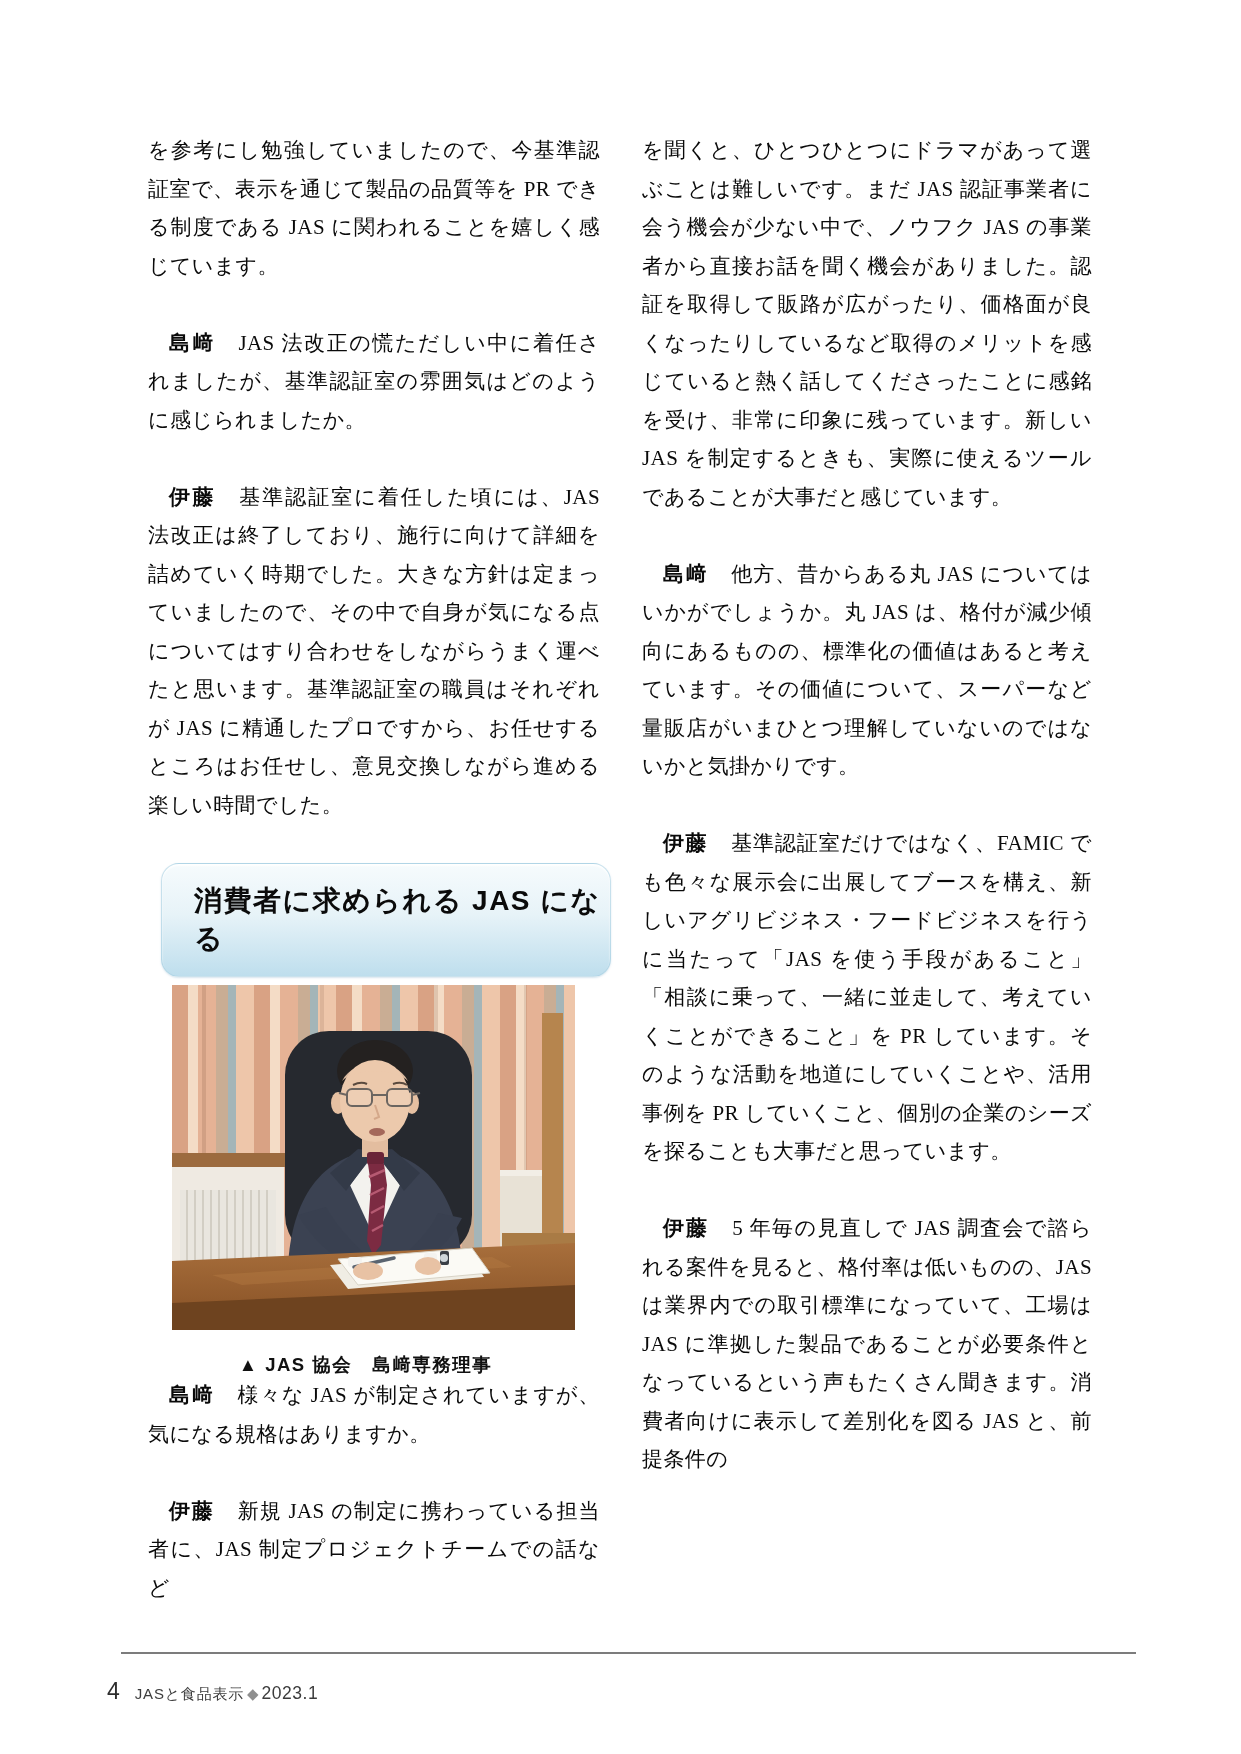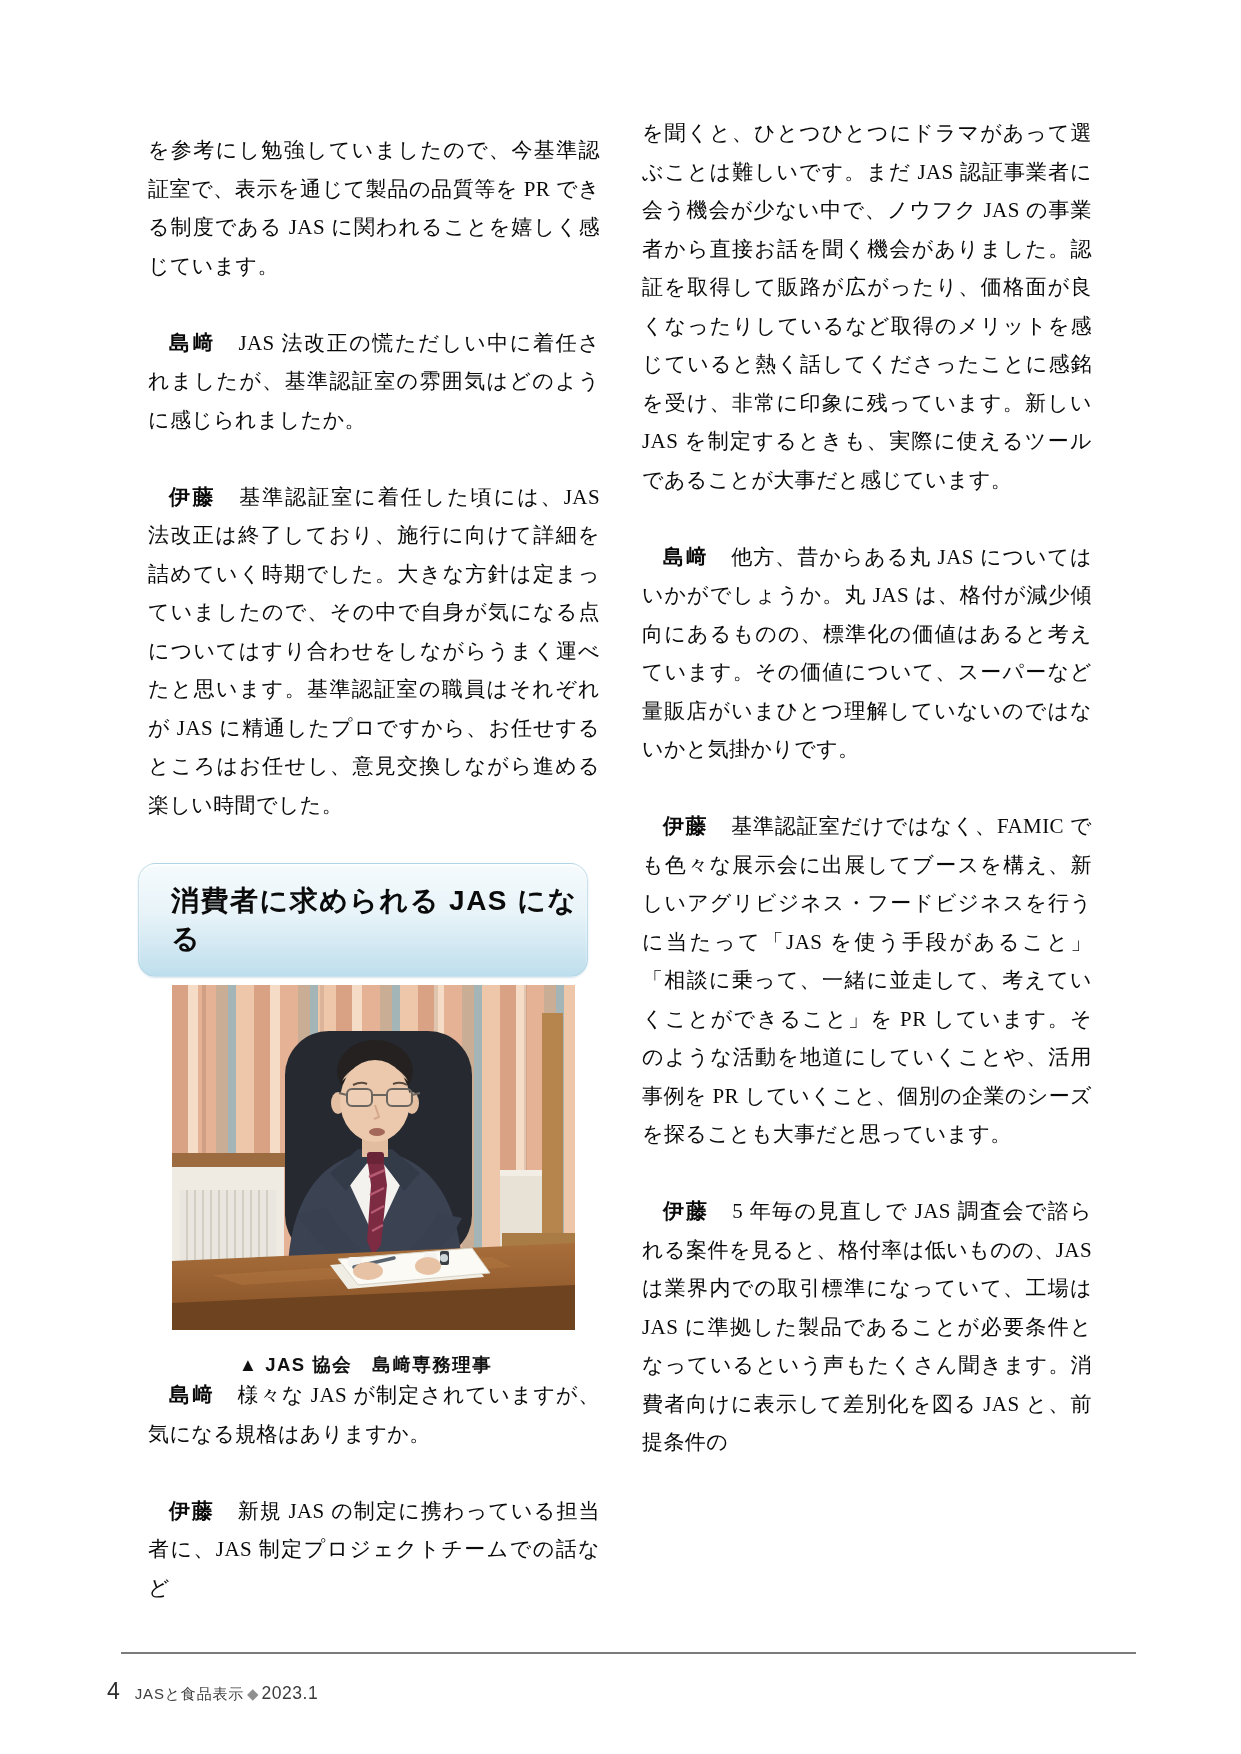--- a/index.html
+++ b/index.html
@@ -6,23 +6,23 @@
   .page{position:relative;width:1241px;height:1754px;background:#ffffff;overflow:hidden;
         font-family:"Liberation Serif","DejaVu Serif",serif;color:#0a0a0a;}
   .col{position:absolute;width:452px;font-size:21px;line-height:38.5px;
        text-align:justify;text-justify:inter-character;letter-spacing:0.4px;}
   .col p{margin:0 0 38.5px 0;}
   .col p:last-child{margin-bottom:0;}
   .col p.indent{text-indent:1em;}
   .speaker{font-family:"Liberation Sans","DejaVu Sans",sans-serif;font-weight:bold;
            margin-right:1.1em;letter-spacing:1px;}
   #left-top{left:148px;top:131px;}
-  #right-col{left:642px;top:114px;width:450px;}
+  #right-col{left:642px;top:131px;width:450px;}
   #left-bottom{left:148px;top:1376px;}
-  #section-box{position:absolute;left:138px;top:863px;width:450px;height:114px;
+  #section-box{position:absolute;left:161px;top:863px;width:450px;height:114px;
        border-radius:18px;box-sizing:border-box;padding-left:32px;
        display:flex;align-items:center;
        background:linear-gradient(180deg,#f6fbfd 0%,#e7f3f8 45%,#bedeed 100%);
        border:1px solid rgba(165,205,224,.55);
        box-shadow:inset 0 2px 2px rgba(255,255,255,.9),0 1px 2px rgba(140,180,205,.35);}
   #section-box h2{margin:0;font-family:"Liberation Sans","DejaVu Sans",sans-serif;
        font-size:28px;font-weight:bold;color:#0b0b0b;letter-spacing:1.5px;}
   #photo-frame{position:absolute;left:172px;top:985px;width:403px;height:345px;overflow:hidden;}
   #photo-caption{position:absolute;left:164px;top:1352px;width:403px;text-align:center;
        font-family:"Liberation Sans","DejaVu Sans",sans-serif;font-size:18.5px;font-weight:600;

